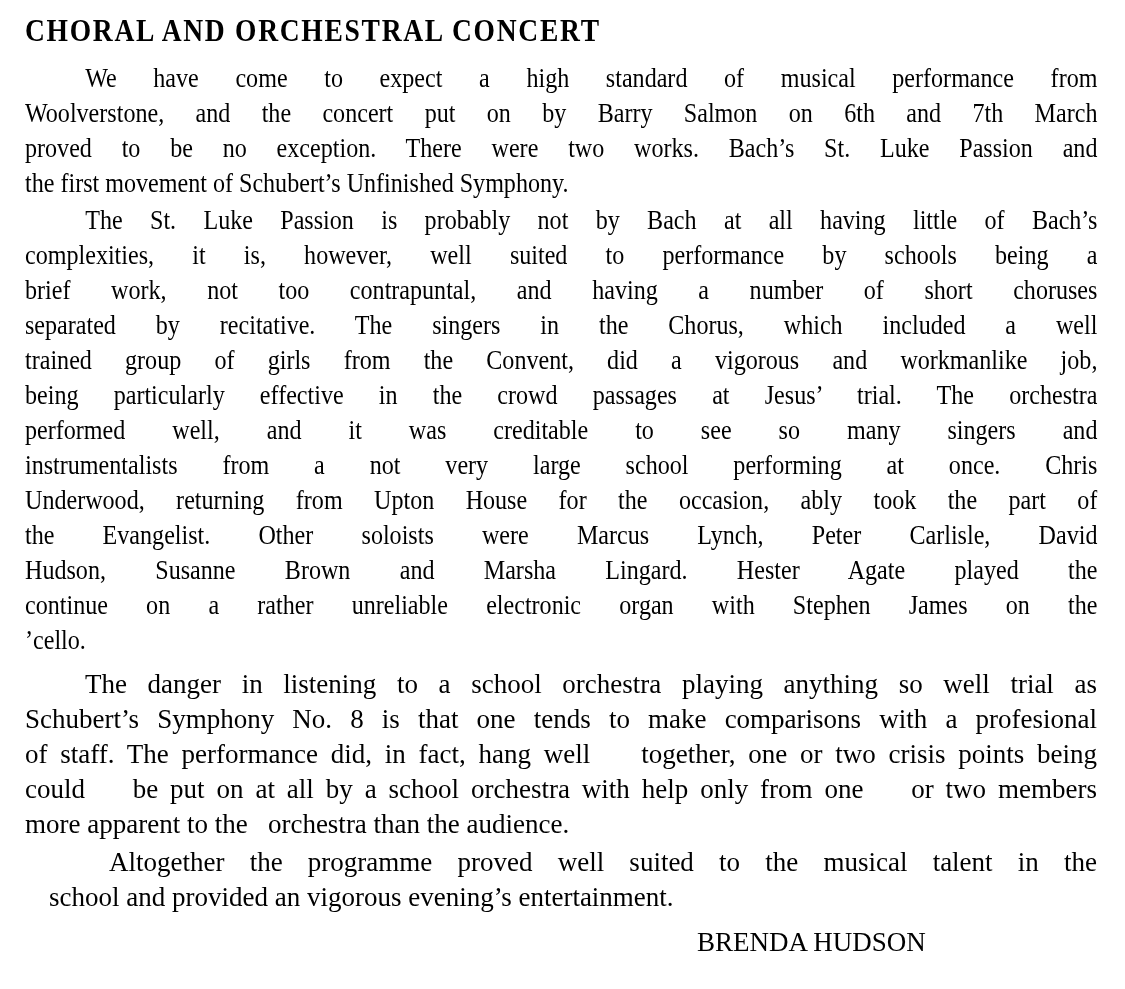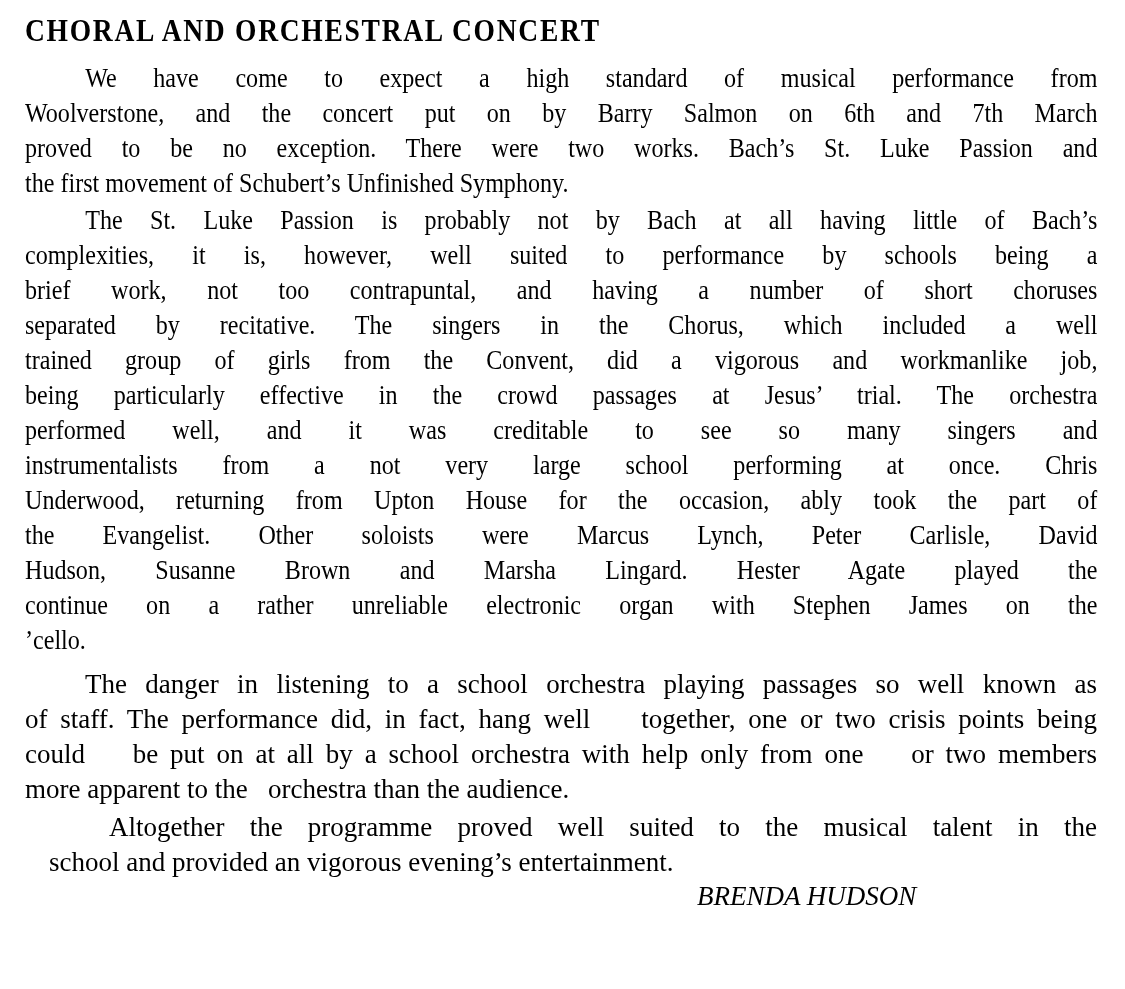--- a/index.html
+++ b/index.html
@@ -52,27 +52,26 @@
     overflow: hidden;
     white-space: normal;
   }
   .line.last {
     text-align-last: left;
   }
   .block-a .line.first { text-indent: 70px; }
   .block-b .line.first { text-indent: 60px; }
 
   .byline {
-    margin-top: 0;
+    margin-top: 11px;
     padding-left: 672px;
     line-height: 33px;
     font-size: 27px;
     text-align: left;
     white-space: nowrap;
-    font-style: italic;
   }
 </style>
 </head>
 <body>
 
 <div class="page">
 
   <div class="block-a">
     <h1 class="doc-title">CHORAL AND ORCHESTRAL CONCERT</h1>
 
@@ -95,21 +94,22 @@
         <div class="line">Underwood, returning from Upton House for the occasion, ably took the part of</div>
         <div class="line">the Evangelist. Other soloists were Marcus Lynch, Peter Carlisle, David</div>
         <div class="line">Hudson, Susanne Brown and Marsha Lingard. Hester Agate played the</div>
         <div class="line">continue on a rather unreliable electronic organ with Stephen James on the</div>
         <div class="line last">’cello.</div>
       </div>
   </div>
 
   <div class="block-b">
     <div class="para">
-        <div class="line first">The danger in listening to a school orchestra playing passages so well known as</div>
+        <div class="line first">The danger in listening to a school orchestra playing anything so well trial as</div>
+        <div class="line">Schubert’s Symphony No. 8 is that one tends to make comparisons with a profesional</div>
         <div class="line">of staff. The performance did, in fact, hang well &nbsp;&nbsp; together, one or two crisis points being</div>
         <div class="line">could &nbsp;&nbsp; be put on at all by a school orchestra with help only from one &nbsp;&nbsp; or two members</div>
         <div class="line last">more apparent to the &nbsp; orchestra than the audience.</div>
       </div>
 
     <div class="para">
         <div class="line first">Altogether the programme proved well suited to the musical talent in the</div>
         <div class="line last">school and provided an vigorous evening’s entertainment.</div>
       </div>
 

